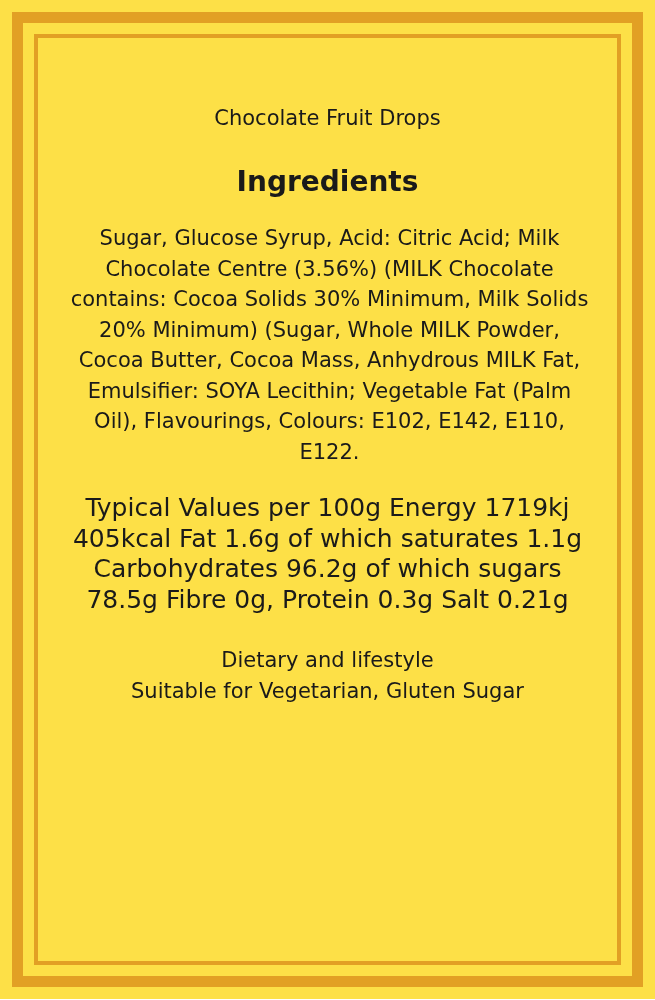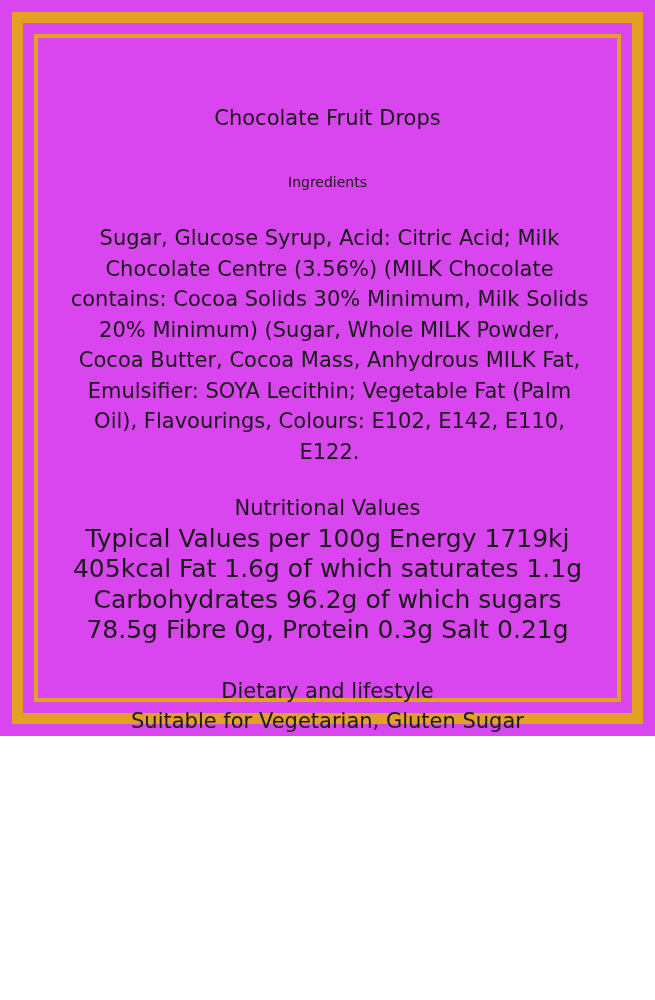--- a/index.html
+++ b/index.html
@@ -10,23 +10,23 @@
   body {
     width: 655px;
     height: 1000px;
     font-family: "DejaVu Sans", sans-serif;
     color: #1a1a1a;
     overflow: hidden;
   }
   .label-page {
     position: relative;
     width: 655px;
-    height: 736px;
+    height: 999px;
     box-sizing: border-box;
-    background: #d946ef;
+    background: #fde047;
   }
   
   .frame-outer {
     position: absolute;
     left: 12px;
     top: 12px;
     right: 12px;
     bottom: 12px;
     border: 11px solid #e2a024;
     box-sizing: border-box;
@@ -51,24 +51,24 @@
     padding: 55px 10px 10px 10px;
     text-align: center;
   }
   .product-title {
     font-size: 21px;
     line-height: 30px;
     margin: 0 0 34px 0;
     font-weight: normal;
   }
   .section-heading {
-    font-size: 14px;
+    font-size: 28px;
     line-height: 30px;
     margin: 0 0 26px 0;
-    font-weight: normal;
+    font-weight: bold;
   }
   .ingredients-text {
     font-size: 21px;
     line-height: 30.5px;
     margin: 0 0 26px 4px;
     padding: 0 2px;
   }
   .warning-text {
     font-size: 21px;
     line-height: 30.5px;
@@ -107,21 +107,20 @@
 
   <div class="content">
 
     <p class="product-title">Chocolate Fruit Drops</p>
 
     <p class="section-heading">Ingredients</p>
 
     <p class="ingredients-text">Sugar, Glucose Syrup, Acid: Citric Acid; Milk Chocolate Centre (3.56%) (MILK Chocolate contains: Cocoa Solids 30% Minimum, Milk Solids 20% Minimum) (Sugar, Whole MILK Powder, Cocoa Butter, Cocoa Mass, Anhydrous MILK Fat, Emulsifier:  SOYA Lecithin; Vegetable Fat (Palm Oil), Flavourings, Colours: E102, E142, E110, E122.</p>
 
 
-    <p class="nutrition-heading">Nutritional Values</p>
 
     <p class="nutrition-text">Typical Values per 100g Energy 1719kj 405kcal Fat 1.6g of which saturates 1.1g Carbohydrates 96.2g of which sugars 78.5g Fibre 0g, Protein 0.3g Salt 0.21g</p>
 
     <p class="dietary-heading">Dietary and lifestyle</p>
 
     <p class="dietary-text">Suitable for Vegetarian, Gluten Sugar</p>
 
   </div>
 </div>
 

